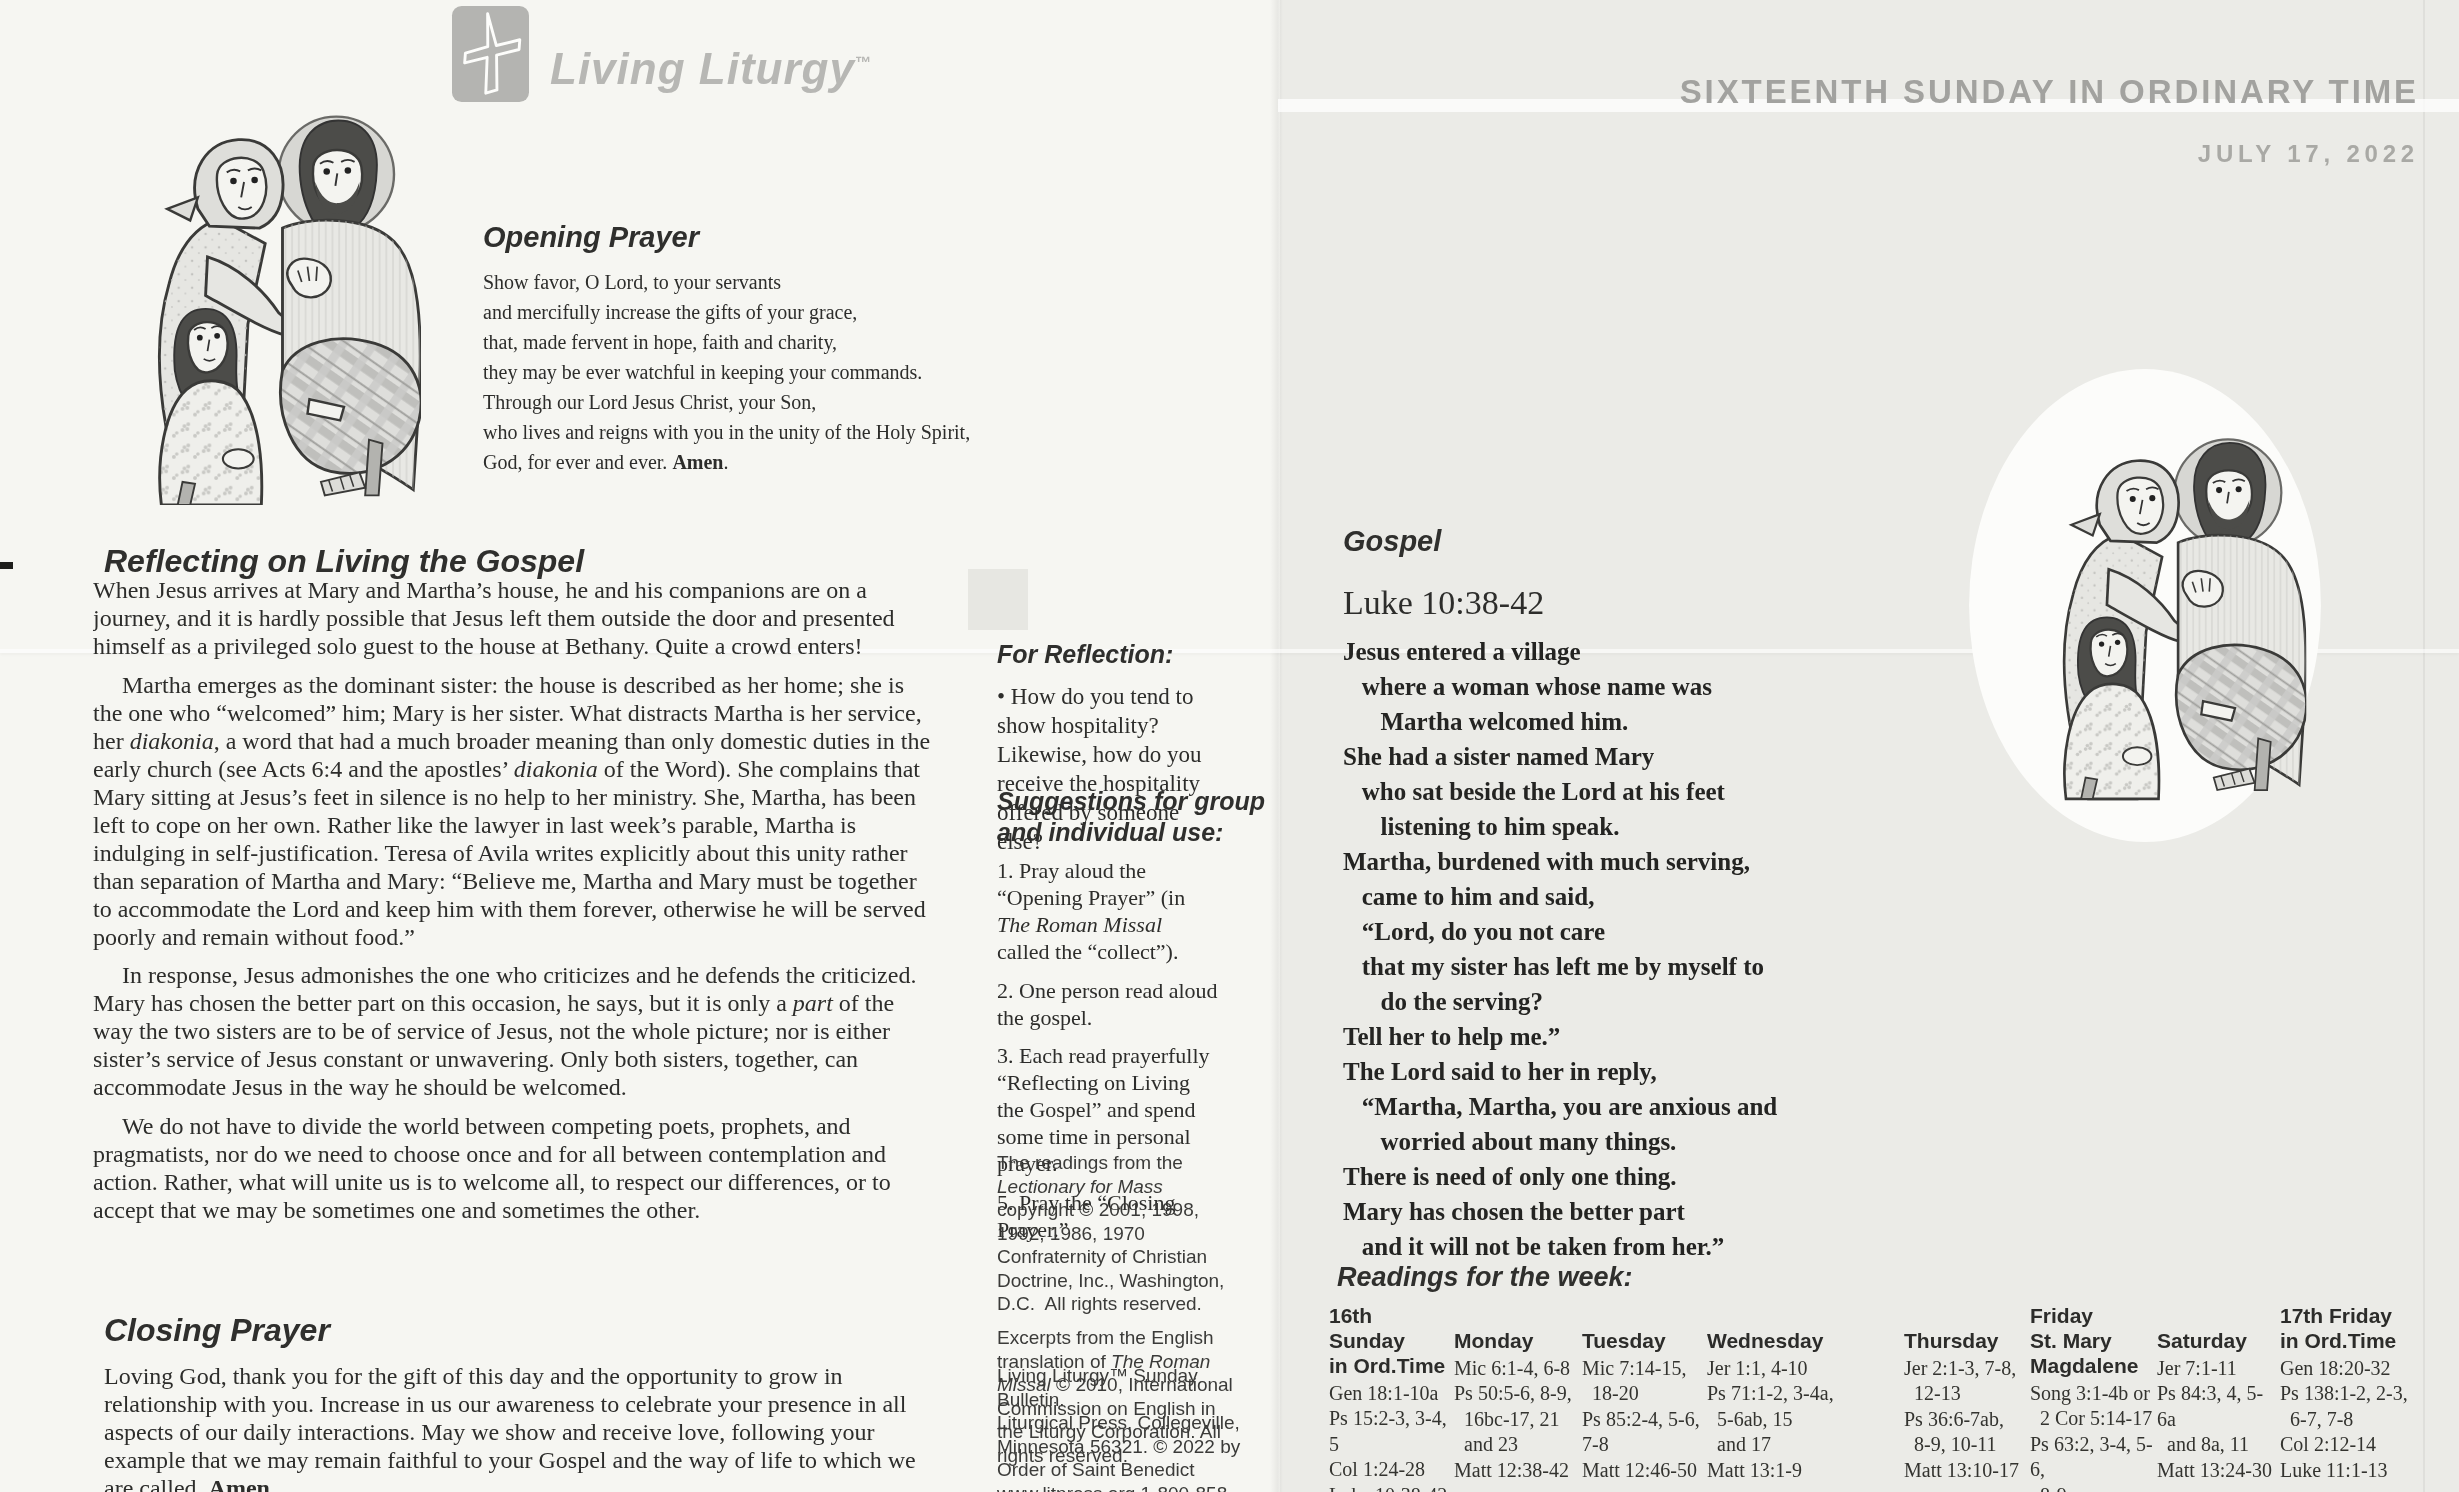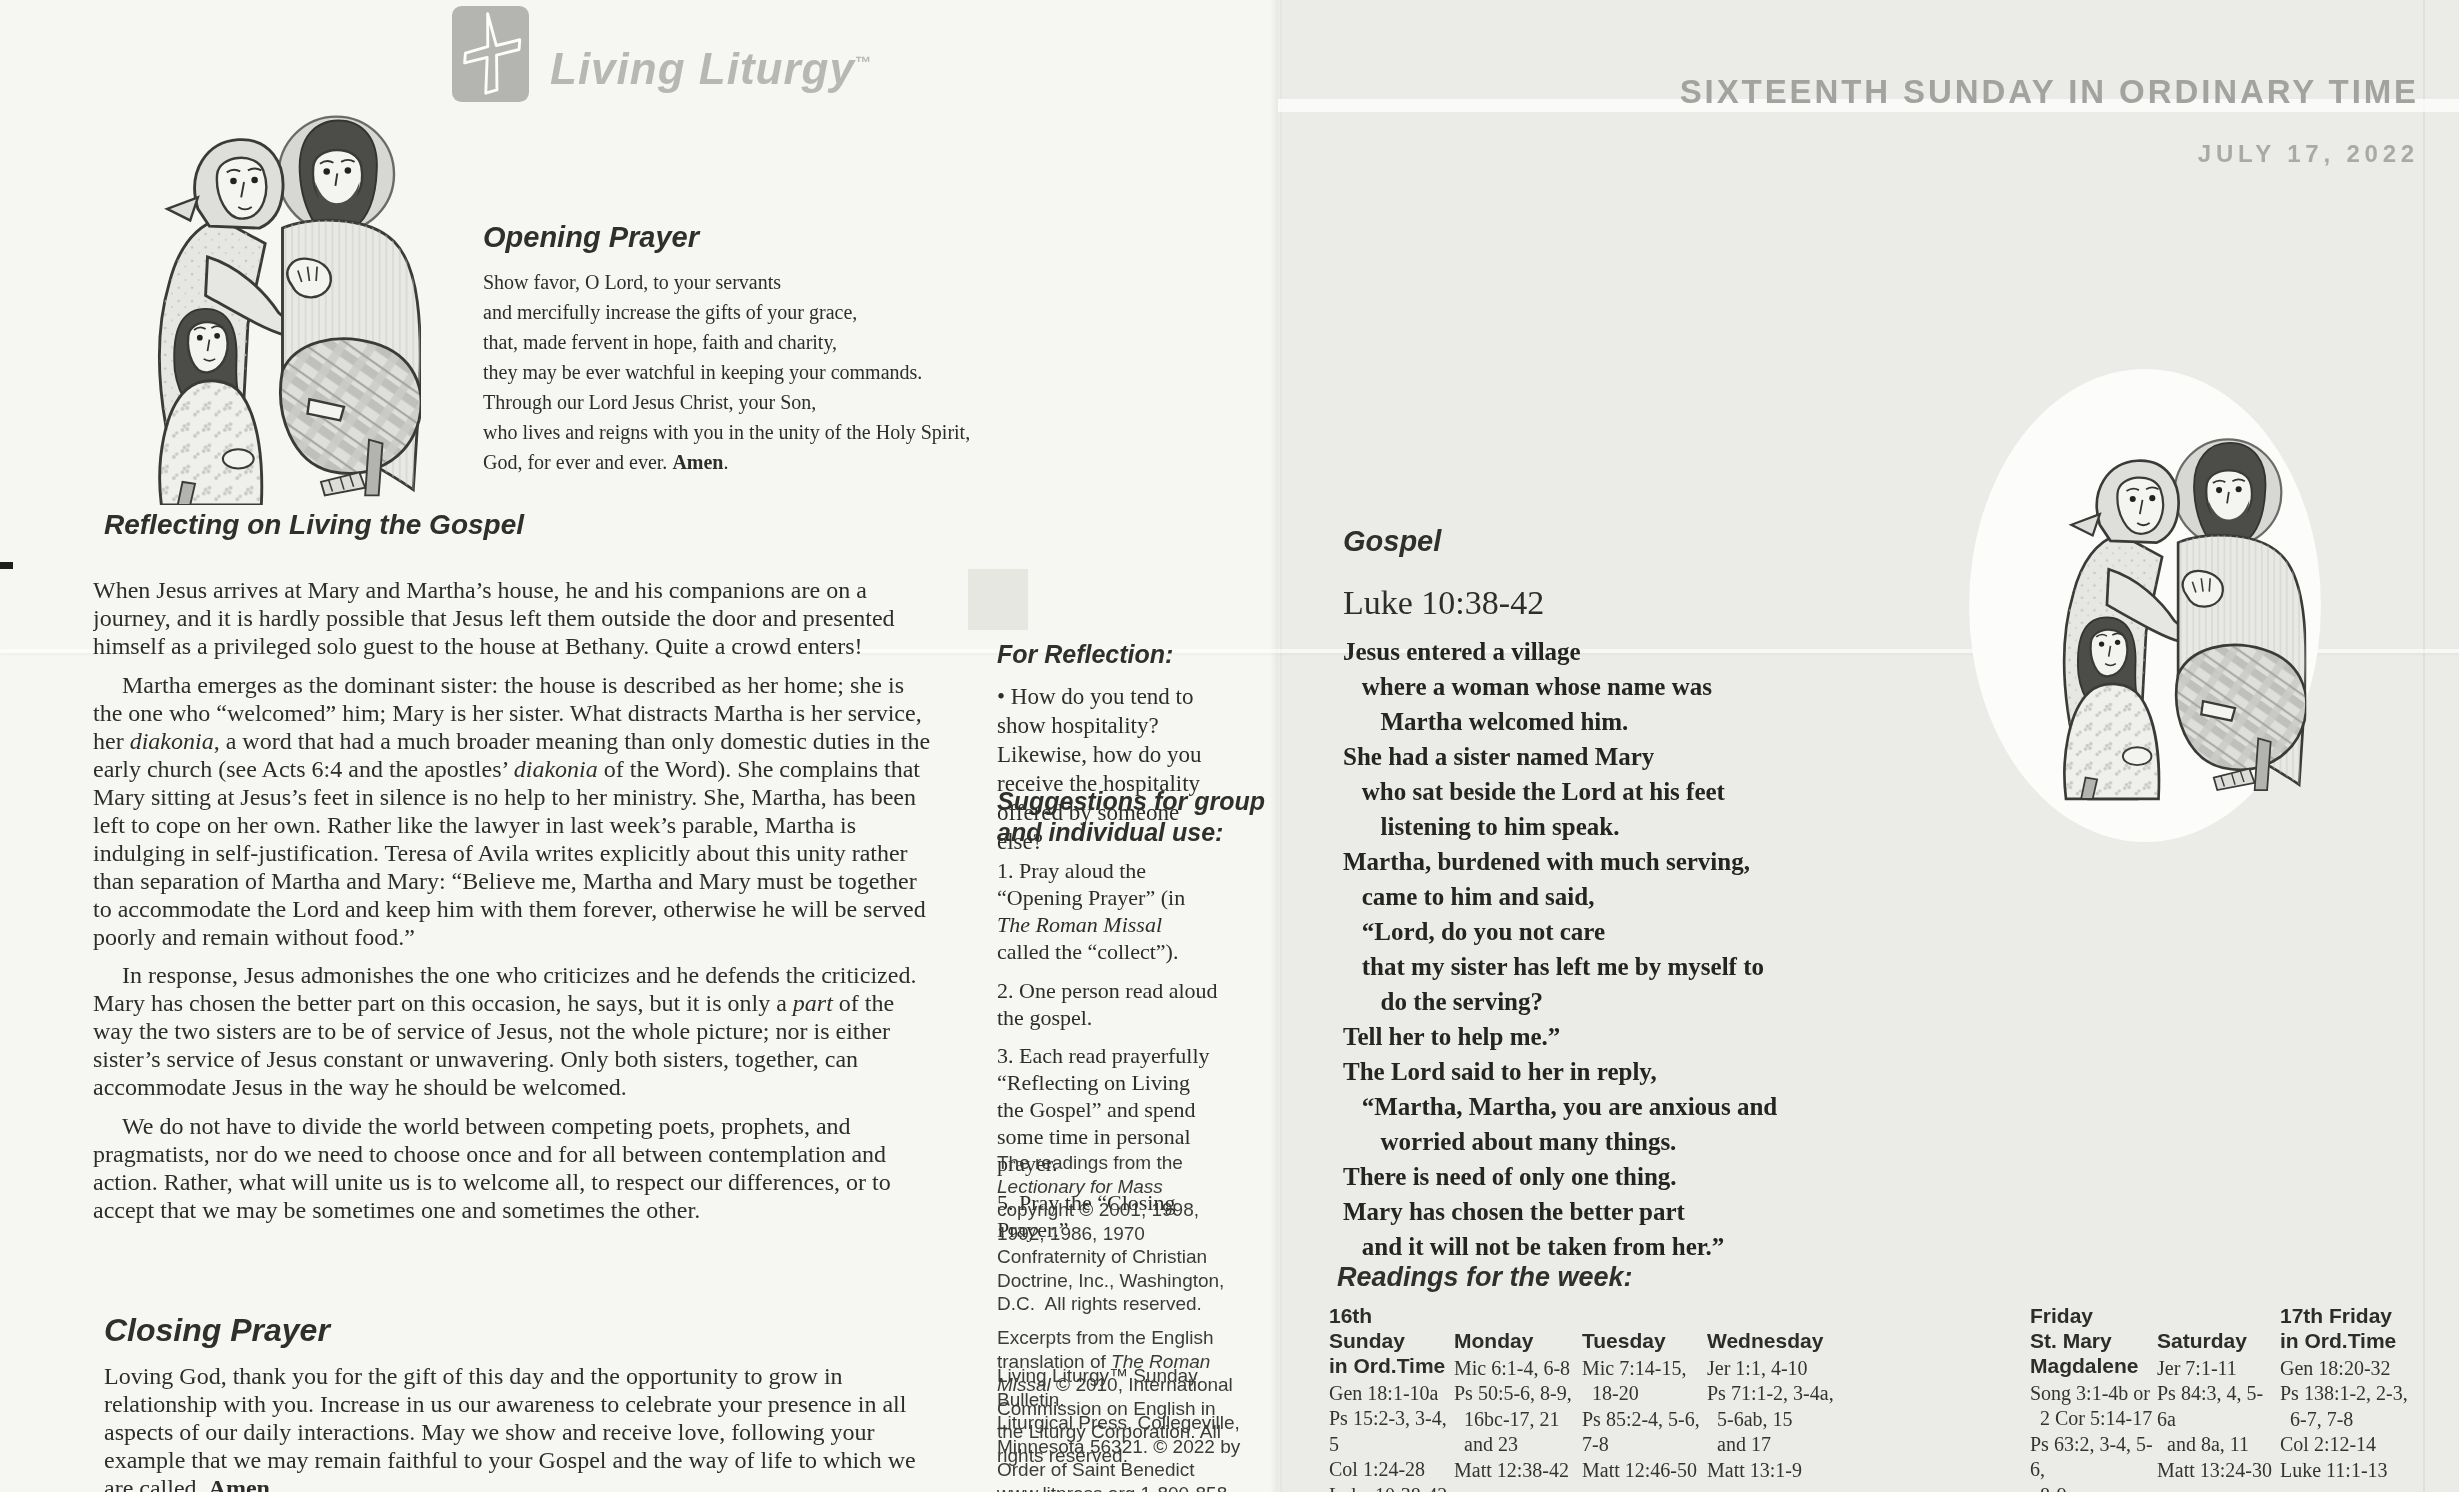--- a/index.html
+++ b/index.html
@@ -32,21 +32,21 @@
 
   
   .art-left{position:absolute;left:94px;top:82px;width:327px;height:423px;}
   .art-oval{position:absolute;left:1969px;top:369px;width:352px;height:473px;}
 
   
   .op-head{position:absolute;left:483px;top:221px;font-size:29px;}
   .op-body{position:absolute;left:483px;top:267px;width:663px;font-size:20px;line-height:30px;white-space:pre-wrap;}
 
   
-  .ref-head{position:absolute;left:104px;top:509px;font-size:28px;}
+  .ref-head{position:absolute;left:104px;top:543px;font-size:32px;}
   .ref-body{position:absolute;left:93px;top:576px;width:843px;height:734px;overflow:hidden;
             font-size:24px;line-height:28px;}
   .ref-body p.para{margin:0 0 10.6px 0;}
   .ref-body p.ind{text-indent:29px;}
 
   
   .cl-head{position:absolute;left:104px;top:1312px;font-size:32px;}
   .cl-body{position:absolute;left:104px;top:1362px;width:843px;font-size:24px;line-height:28px;}
 
   
@@ -279,20 +279,28 @@
 Matt 12:46-50</div>
       </div>
       <div class="rcol" style="left: 1707px; width: 159px;">
         <div class="rhead" style="margin-top: 25px;">Wednesday</div>
         <div class="rbody">Jer 1:1, 4-10
 Ps 71:1-2, 3-4a,
   5-6ab, 15
   and 17
 Matt 13:1-9</div>
       </div>
+      <div class="rcol" style="left: 1904px; width: 125px;">
+        <div class="rhead" style="margin-top: 25px;">Thursday</div>
+        <div class="rbody">Jer 2:1-3, 7-8,
+  12-13
+Ps 36:6-7ab,
+  8-9, 10-11
+Matt 13:10-17</div>
+      </div>
       <div class="rcol" style="left: 2030px; width: 127px;">
         <div class="rhead" style="margin-top: 0px;">Friday
 St. Mary
 Magdalene</div>
         <div class="rbody">Song 3:1-4b or
   2 Cor 5:14-17
 Ps 63:2, 3-4, 5-6,
   8-9
 John 20:1-2, 11-18</div>
       </div>

